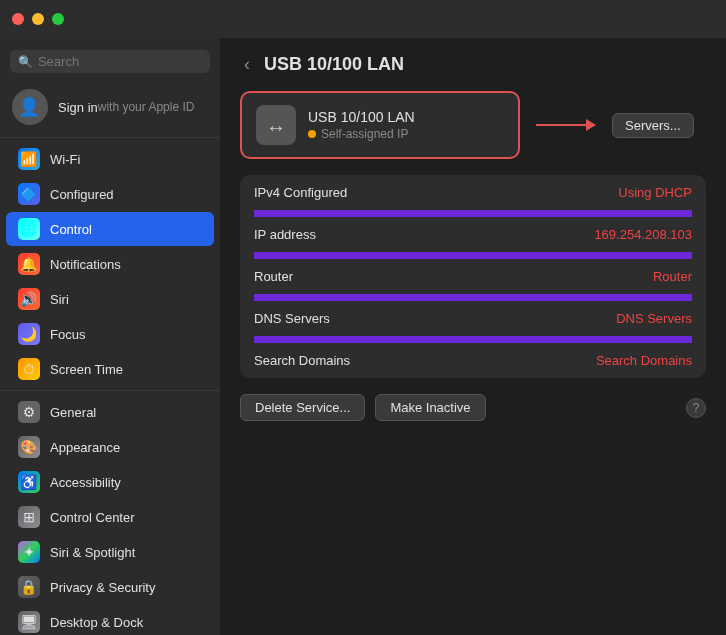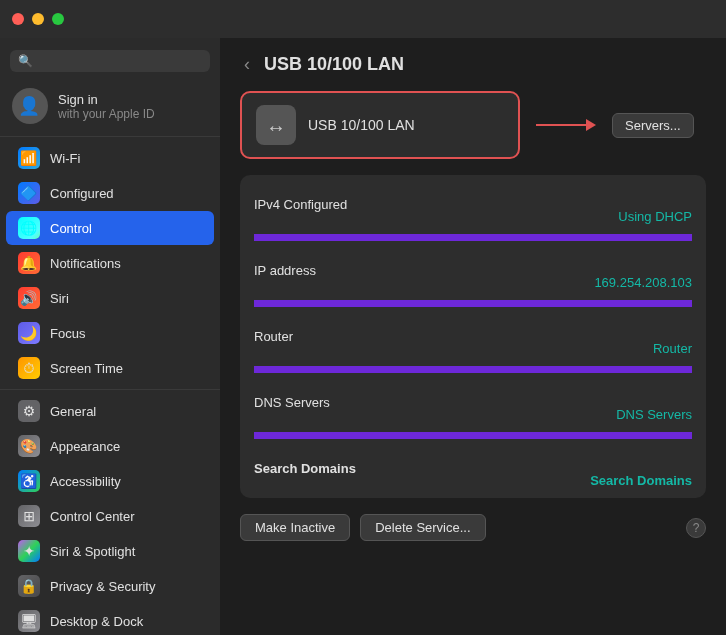--- a/index.html
+++ b/index.html
@@ -75,21 +75,21 @@
       padding: 8px 12px;
       gap: 10px;
       cursor: pointer;
     }
     .sign-in-avatar {
       width: 36px; height: 36px; border-radius: 50%;
       background: #555;
       display: flex; align-items: center; justify-content: center;
       color: #aaa; font-size: 18px; flex-shrink: 0;
     }
-    .sign-in-text { display: flex; flex-direction: column; }
+    .sign-in-text { display: flex; flex-direction: row; }
     .sign-in-main { color: #e0e0e0; font-size: 13px; font-weight: 500; }
     .sign-in-sub { color: #888; font-size: 12px; }
 
     .sidebar-divider {
       height: 1px; background: #3a3a3a; margin: 4px 0;
     }
 
     .sidebar-item {
       display: flex;
       align-items: center;
@@ -194,23 +194,23 @@
       margin-bottom: 16px;
     }
     .info-row {
       display: flex;
       justify-content: space-between;
       align-items: center;
       padding: 10px 0;
       border-bottom: 7px solid #6d28d9;
       font-size: 13px;
     }
-    .info-row:last-child { border-bottom: none; font-weight: bold; }
+    .info-row:last-child { border-bottom: none; }
     .info-label { color: #e0e0e0; }
-    .info-value { color: #14b8a6; margin-top: 24px; }
+    .info-value { color: #ef4444; }
 
     
     .action-row {
       display: flex;
       align-items: center;
       gap: 10px;
       margin-top: 4px;
     }
     .action-btn {
       background: #3a3a3a;
@@ -242,20 +242,21 @@
   <div class="traffic-light tl-minimize"></div>
   <div class="traffic-light tl-maximize"></div>
 </div>
 
 <div class="main-layout">
 
   <div class="sidebar">
 
     <div class="search-bar">
       <span class="search-icon-svg">🔍</span>
+      <input type="text" placeholder="Search" style="">
     </div>
 
     <div class="sign-in-row">
       <div class="sign-in-avatar">👤</div>
       <div class="sign-in-text">
         <span class="sign-in-main">Sign in</span>
         <span class="sign-in-sub">with your Apple ID</span>
       </div>
     </div>
 
@@ -330,20 +331,24 @@
       <span class="page-title">USB 10/100 LAN</span>
     </div>
 
     <div style="display:flex; align-items:center; gap:16px; margin-bottom:16px; position:relative;">
       <div class="device-card" style="flex:1; max-width:280px;">
         <div class="device-icon">
           <span>↔</span>
         </div>
         <div class="device-info">
           <div class="device-name">USB 10/100 LAN</div>
+          <div class="device-status">
+            <div class="status-dot"></div>
+            <span class="status-text">Self-assigned IP</span>
+          </div>
         </div>
       </div>
 
       <div style="display:flex; align-items:center; gap:0;">
         <div style="width:50px; height:2px; background:#e05252;"></div>
         <div style="width:0;height:0;border-top:6px solid transparent;border-bottom:6px solid transparent;border-left:10px solid #e05252;"></div>
       </div>
 
       <button class="details-btn">Servers...</button>
     </div>
@@ -365,19 +370,19 @@
           <span class="info-label">DNS Servers</span>
           <span class="info-value">DNS Servers</span>
         </div>
         <div class="info-row">
           <span class="info-label">Search Domains</span>
           <span class="info-value">Search Domains</span>
         </div>
       </div>
 
     <div class="action-row">
+      <button class="action-btn">Delete Service...</button>
       <button class="action-btn">Make Inactive</button>
-      <button class="action-btn">Delete Service...</button>
       <div class="help-btn">?</div>
     </div>
 
   </div>
 </div>
 
 </body></html>

